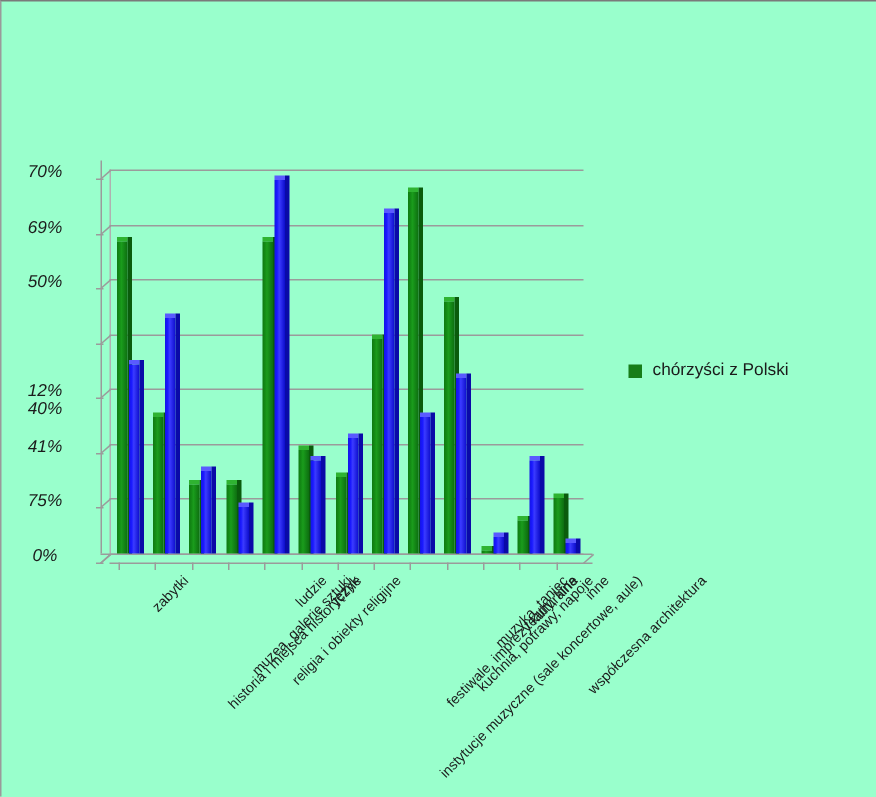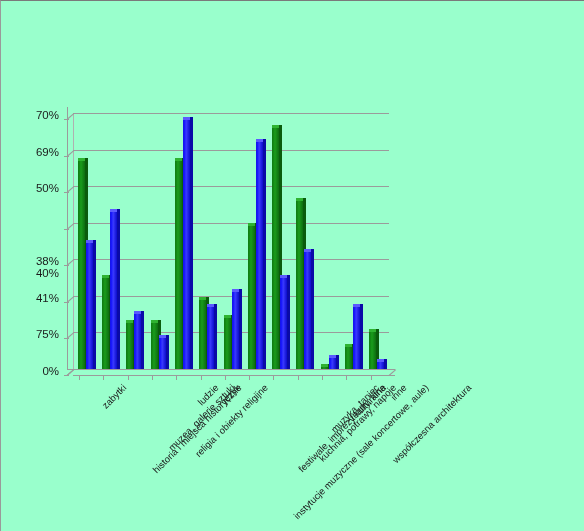--- a/index.html
+++ b/index.html
@@ -79,24 +79,25 @@
     width: 9px; height: 1px;
     background: #9b9b9b;
     transform-origin: left center;
     transform: rotate(-41deg);
   }
 
   
   .ytick {
     position: absolute;
     right: 0;
-    text-align: right;
+    text-align: center;
     font-size: 11.5px;
     color: #1b1b1b;
     white-space: nowrap;
+    font-style: italic;
   }
   .ytick-mark {
     position: absolute;
     left: 63px;
     width: 5px; height: 1px;
     background: #9b9b9b;
   }
 
   
   .bar {
@@ -197,21 +198,21 @@
       <div class="skew-left" style="left: 66px; top: 118px;"></div>
       <div class="ytick" style="top: 144.571px; left: 0px; width: 58px;">69%</div>
       <div class="ytick-mark" style="top: 154.571px;"></div>
       <div class="skew-left" style="left: 66px; top: 154.571px;"></div>
       <div class="ytick" style="top: 181.143px; left: 0px; width: 58px;">50%</div>
       <div class="ytick-mark" style="top: 191.143px;"></div>
       <div class="skew-left" style="left: 66px; top: 191.143px;"></div>
       <div class="ytick" style="top: 217.714px; left: 0px; width: 58px; margin-top: 48px;">40%</div>
       <div class="ytick-mark" style="top: 227.714px;"></div>
       <div class="skew-left" style="left: 66px; top: 227.714px;"></div>
-      <div class="ytick" style="top: 254.286px; left: 0px; width: 58px;">38%</div>
+      <div class="ytick" style="top: 254.286px; left: 0px; width: 58px;">12%</div>
       <div class="ytick-mark" style="top: 264.286px;"></div>
       <div class="skew-left" style="left: 66px; top: 264.286px;"></div>
       <div class="ytick" style="top: 290.857px; left: 0px; width: 58px;">41%</div>
       <div class="ytick-mark" style="top: 300.857px;"></div>
       <div class="skew-left" style="left: 66px; top: 300.857px;"></div>
       <div class="ytick" style="top: 327.429px; left: 0px; width: 58px;">75%</div>
       <div class="ytick-mark" style="top: 337.429px;"></div>
       <div class="skew-left" style="left: 66px; top: 337.429px;"></div>
       <div class="ytick" style="top: 364px; left: 0px; width: 58px;">0%</div>
       <div class="ytick-mark" style="top: 374px;"></div>
@@ -377,15 +378,19 @@
       <div class="xlabel" style="left: 236px; top: 381px;">instytucje muzyczne (sale koncertowe, aule)</div>
       <div class="xlabel" style="left: 260.308px; top: 381px;">festiwale, imprezy kulturalne</div>
       <div class="xlabel" style="left: 284.615px; top: 381px;">kuchnia, potrawy, napoje</div>
       <div class="xlabel" style="left: 308.923px; top: 381px;">muzyka, taniec</div>
       <div class="xlabel" style="left: 333.231px; top: 381px;">teatry, kina</div>
       <div class="xlabel" style="left: 357.538px; top: 381px;">współczesna architektura</div>
       <div class="xlabel" style="left: 381.846px; top: 381px;">inne</div>
     </div>
 
   <div class="legend" id="legend">
+    <div class="legend-row">
+      <span class="legend-swatch" style="background: rgb(23, 125, 25);"></span>
+      <span class="legend-label">chórzyści z Polski</span>
+    </div>
   </div>
 
 </div>
 
 </body></html>

